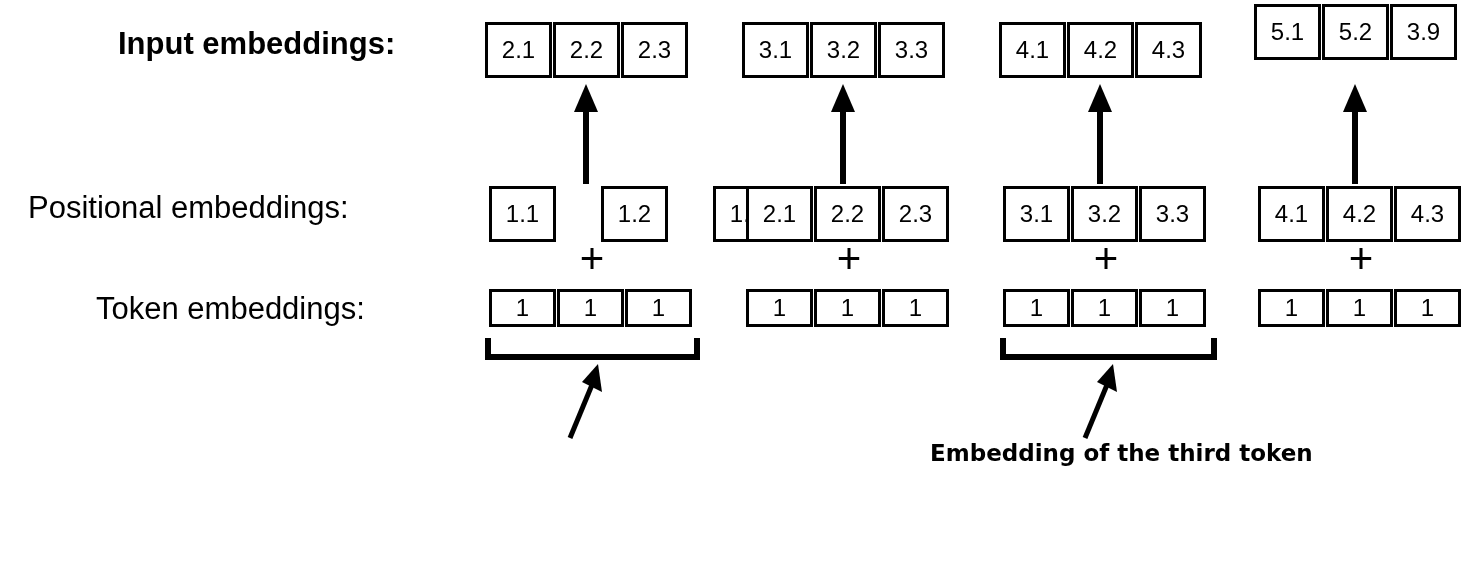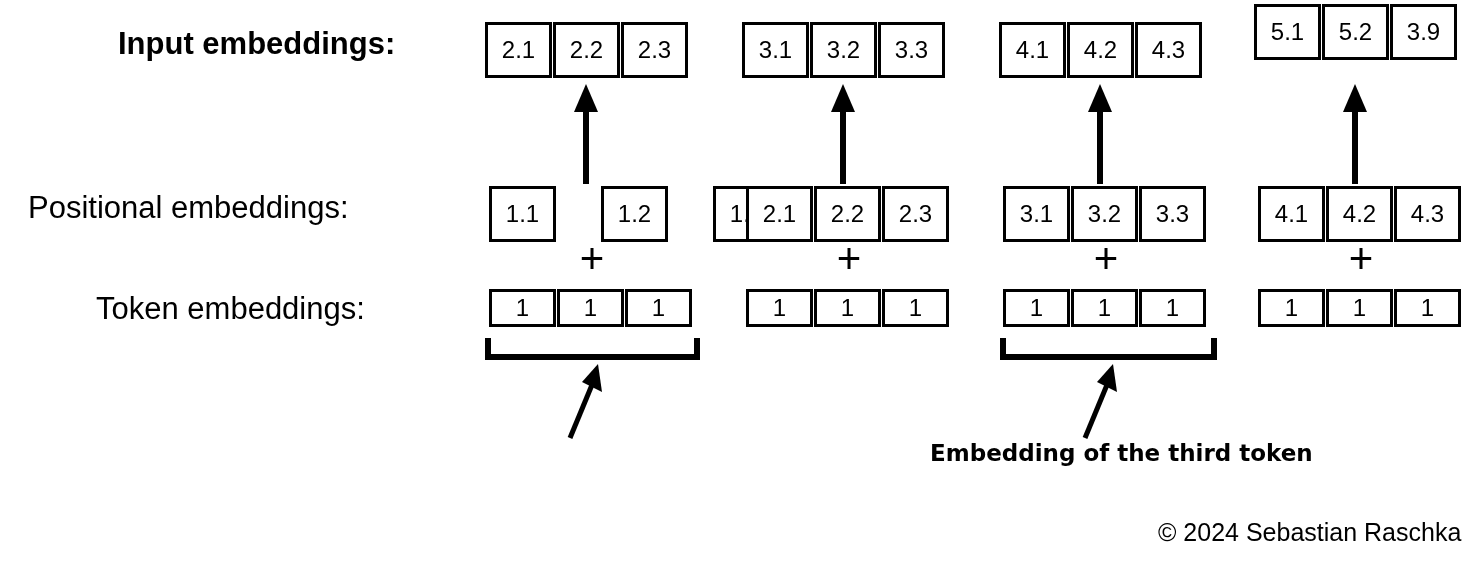--- a/index.html
+++ b/index.html
@@ -239,15 +239,14 @@
   </div>
 
   <div class="plus" style="left:1361px; top:238px;">+</div>
 
   <div class="cellrow tok" style="left:1258px; top:289px;">
     <div class="cell">1</div>
     <div class="cell">1</div>
     <div class="cell">1</div>
   </div>
 
-  <div class="copyright" style="left:1158px; top:518px;">© 2024 Sebastian Raschka</div>
 
 </div>
 
 </body></html>

